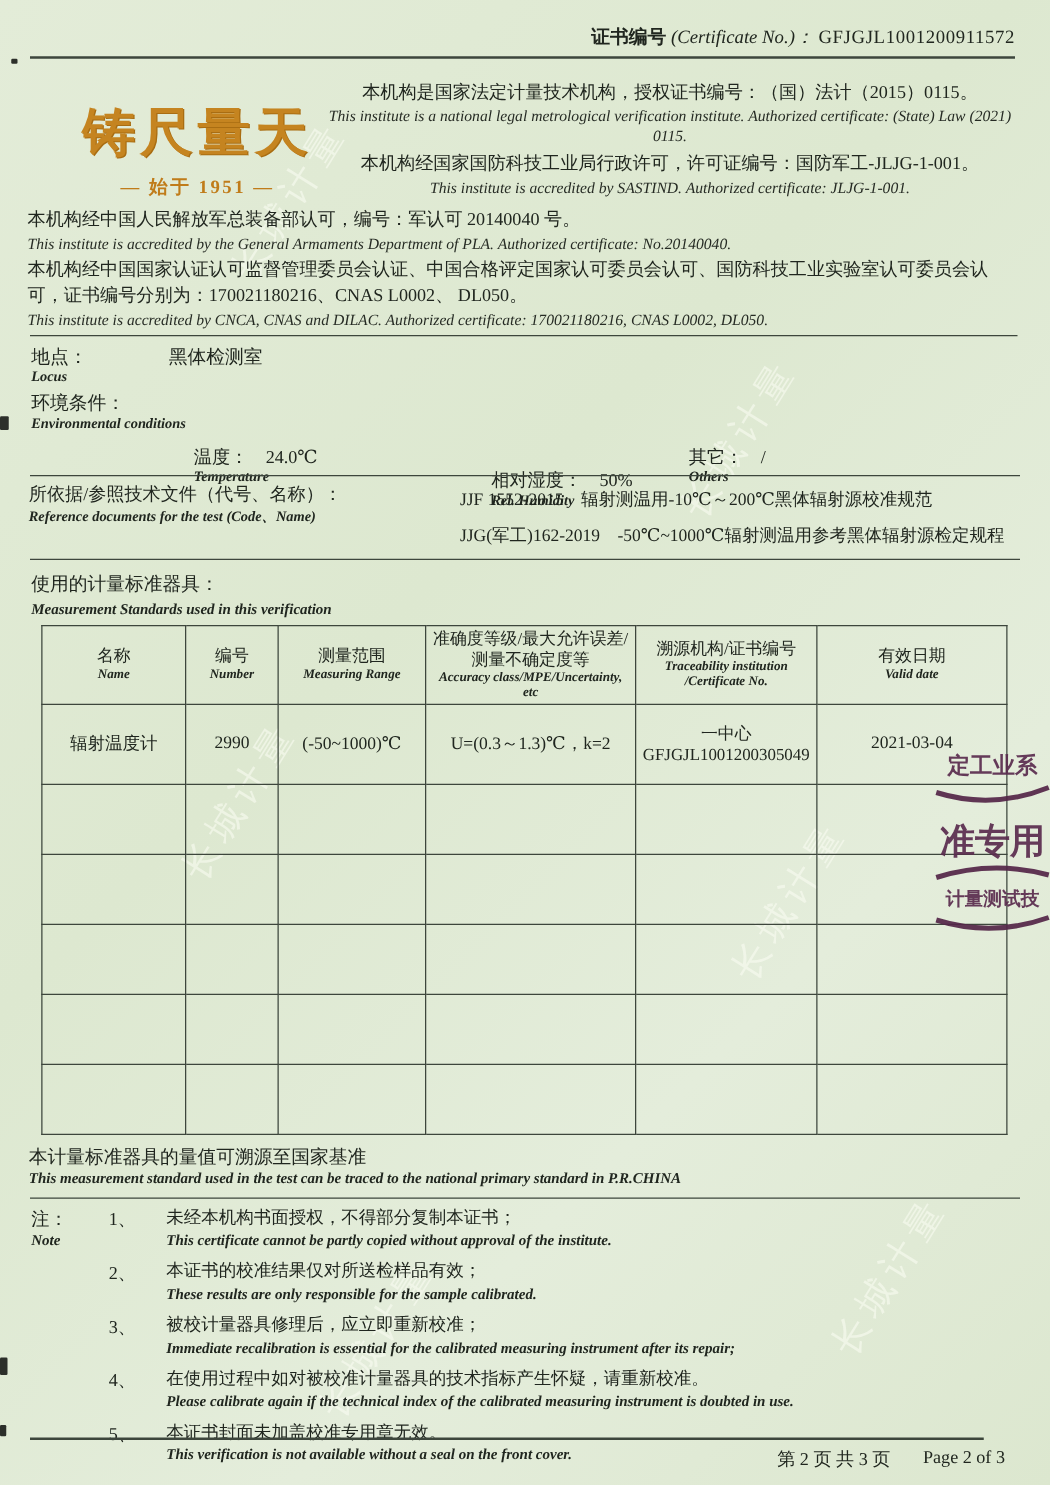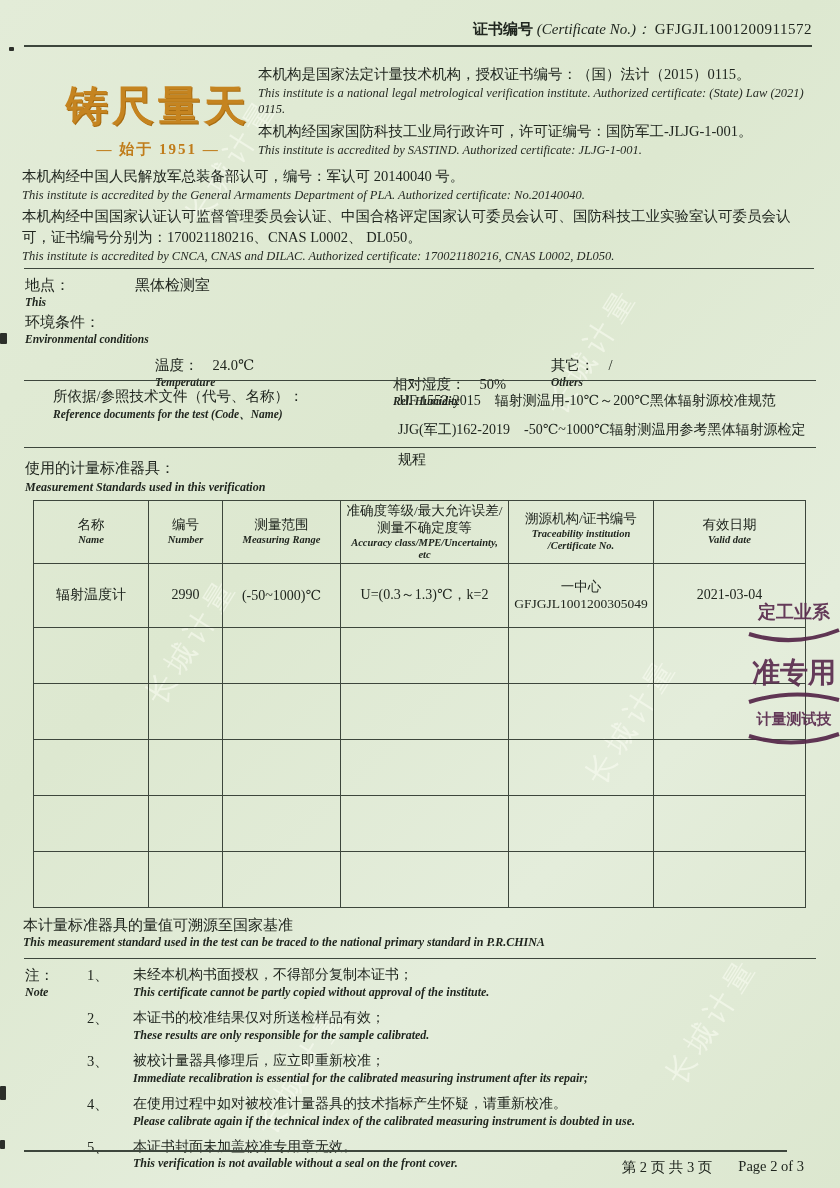--- a/index.html
+++ b/index.html
@@ -20,38 +20,38 @@
   .cert-label-cn { font-weight:bold; font-family:"Liberation Serif",serif;margin-top:24px; }
   .cert-label-en { font-style:italic; }
   .cert-value { letter-spacing:0.5px; }
   .rule { position:absolute; left:24px; height:0; border-top:2px solid #3d463c; }
   .rule-thin { border-top-width:1.5px; }
   
   .logo { position:absolute; top:78px; left:58px; width:200px; text-align:center; color:#c58420; }
   .logo-title { font-size:42px; font-weight:bold; letter-spacing:4px;
                 font-family:"Liberation Serif",serif; text-shadow:1px 1px 0 #a96d12; }
   .logo-sub { font-size:15px; font-weight:bold; margin-top:6px; letter-spacing:2px; color:#c07c1a; }
-  .hdr-paras { position:absolute; top:64px; left:258px; width:556px; }
+  .hdr-paras { position:absolute; top:64px; left:258px; width:556px;text-align:center; }
   .cn { font-size:14.5px; line-height:1.45; }
   .en { font-style:italic; font-size:12.5px; line-height:1.3; color:#262b24; }
   .en-b { font-style:italic; font-weight:bold; font-size:11.5px; line-height:1.25; }
   .para-block { margin-bottom:3px; }
   .body-paras { position:absolute; top:166px; left:22px; width:796px; }
   
   .loc-block { position:absolute; top:276px; left:25px; width:790px; }
   .loc-line { display:flex; font-size:15px; }
   .loc-label { width:82px; }
   .env-row { display:flex; padding-left:130px; margin-top:9px; }
   .env-item1 { width:238px; }
   .env-item2 { width:158px;margin-top:19px; }
   .env-line { font-size:14.5px; }
   .env-line .val { margin-left:14px; }
   
   .ref-block { position:absolute; top:386px; left:23px; width:795px; display:flex; }
-  .ref-left { width:345px;margin-left:30px; }
+  .ref-left { width:345px; }
   .ref-docs { flex:1; font-size:14px; line-height:2.1; }
   
   .std-title { position:absolute; top:458px; left:25px; }
   .std-table { position:absolute; top:500px; left:33px; width:772px;
                border-collapse:collapse; table-layout:fixed; }
   .std-table th,.std-table td { border:1.5px solid #3d463c; text-align:center;
                vertical-align:middle; padding:2px 4px; font-weight:normal; }
   .std-table th { height:62px; }
   .std-table .th-cn { font-size:13.5px; line-height:1.25; }
   .std-table .th-en { font-style:italic; font-weight:bold; font-size:10.5px; line-height:1.15; }
@@ -125,21 +125,21 @@
       <div class="en">This institute is accredited by CNCA, CNAS and DILAC. Authorized certificate: 170021180216, CNAS L0002, DL050.</div>
     </div>
   </div>
   <div class="rule rule-thin" style="top:268px;width:790px"></div>
 
   <div class="loc-block">
     <div class="loc-line">
       <span class="loc-label">地点：</span>
       <span style="margin-left:28px">黑体检测室</span>
     </div>
-    <div class="en-b">This</div>
+    <div class="en-b">Locus</div>
     <div class="loc-line" style="margin-top:4px">
       <span>环境条件：</span>
     </div>
     <div class="en-b">Environmental conditions</div>
     <div class="env-row">
       <div class="env-item1">
         <div class="env-line">
           <span>温度：</span><span class="val">24.0℃</span>
         </div>
         <div class="en-b">Temperature</div>

